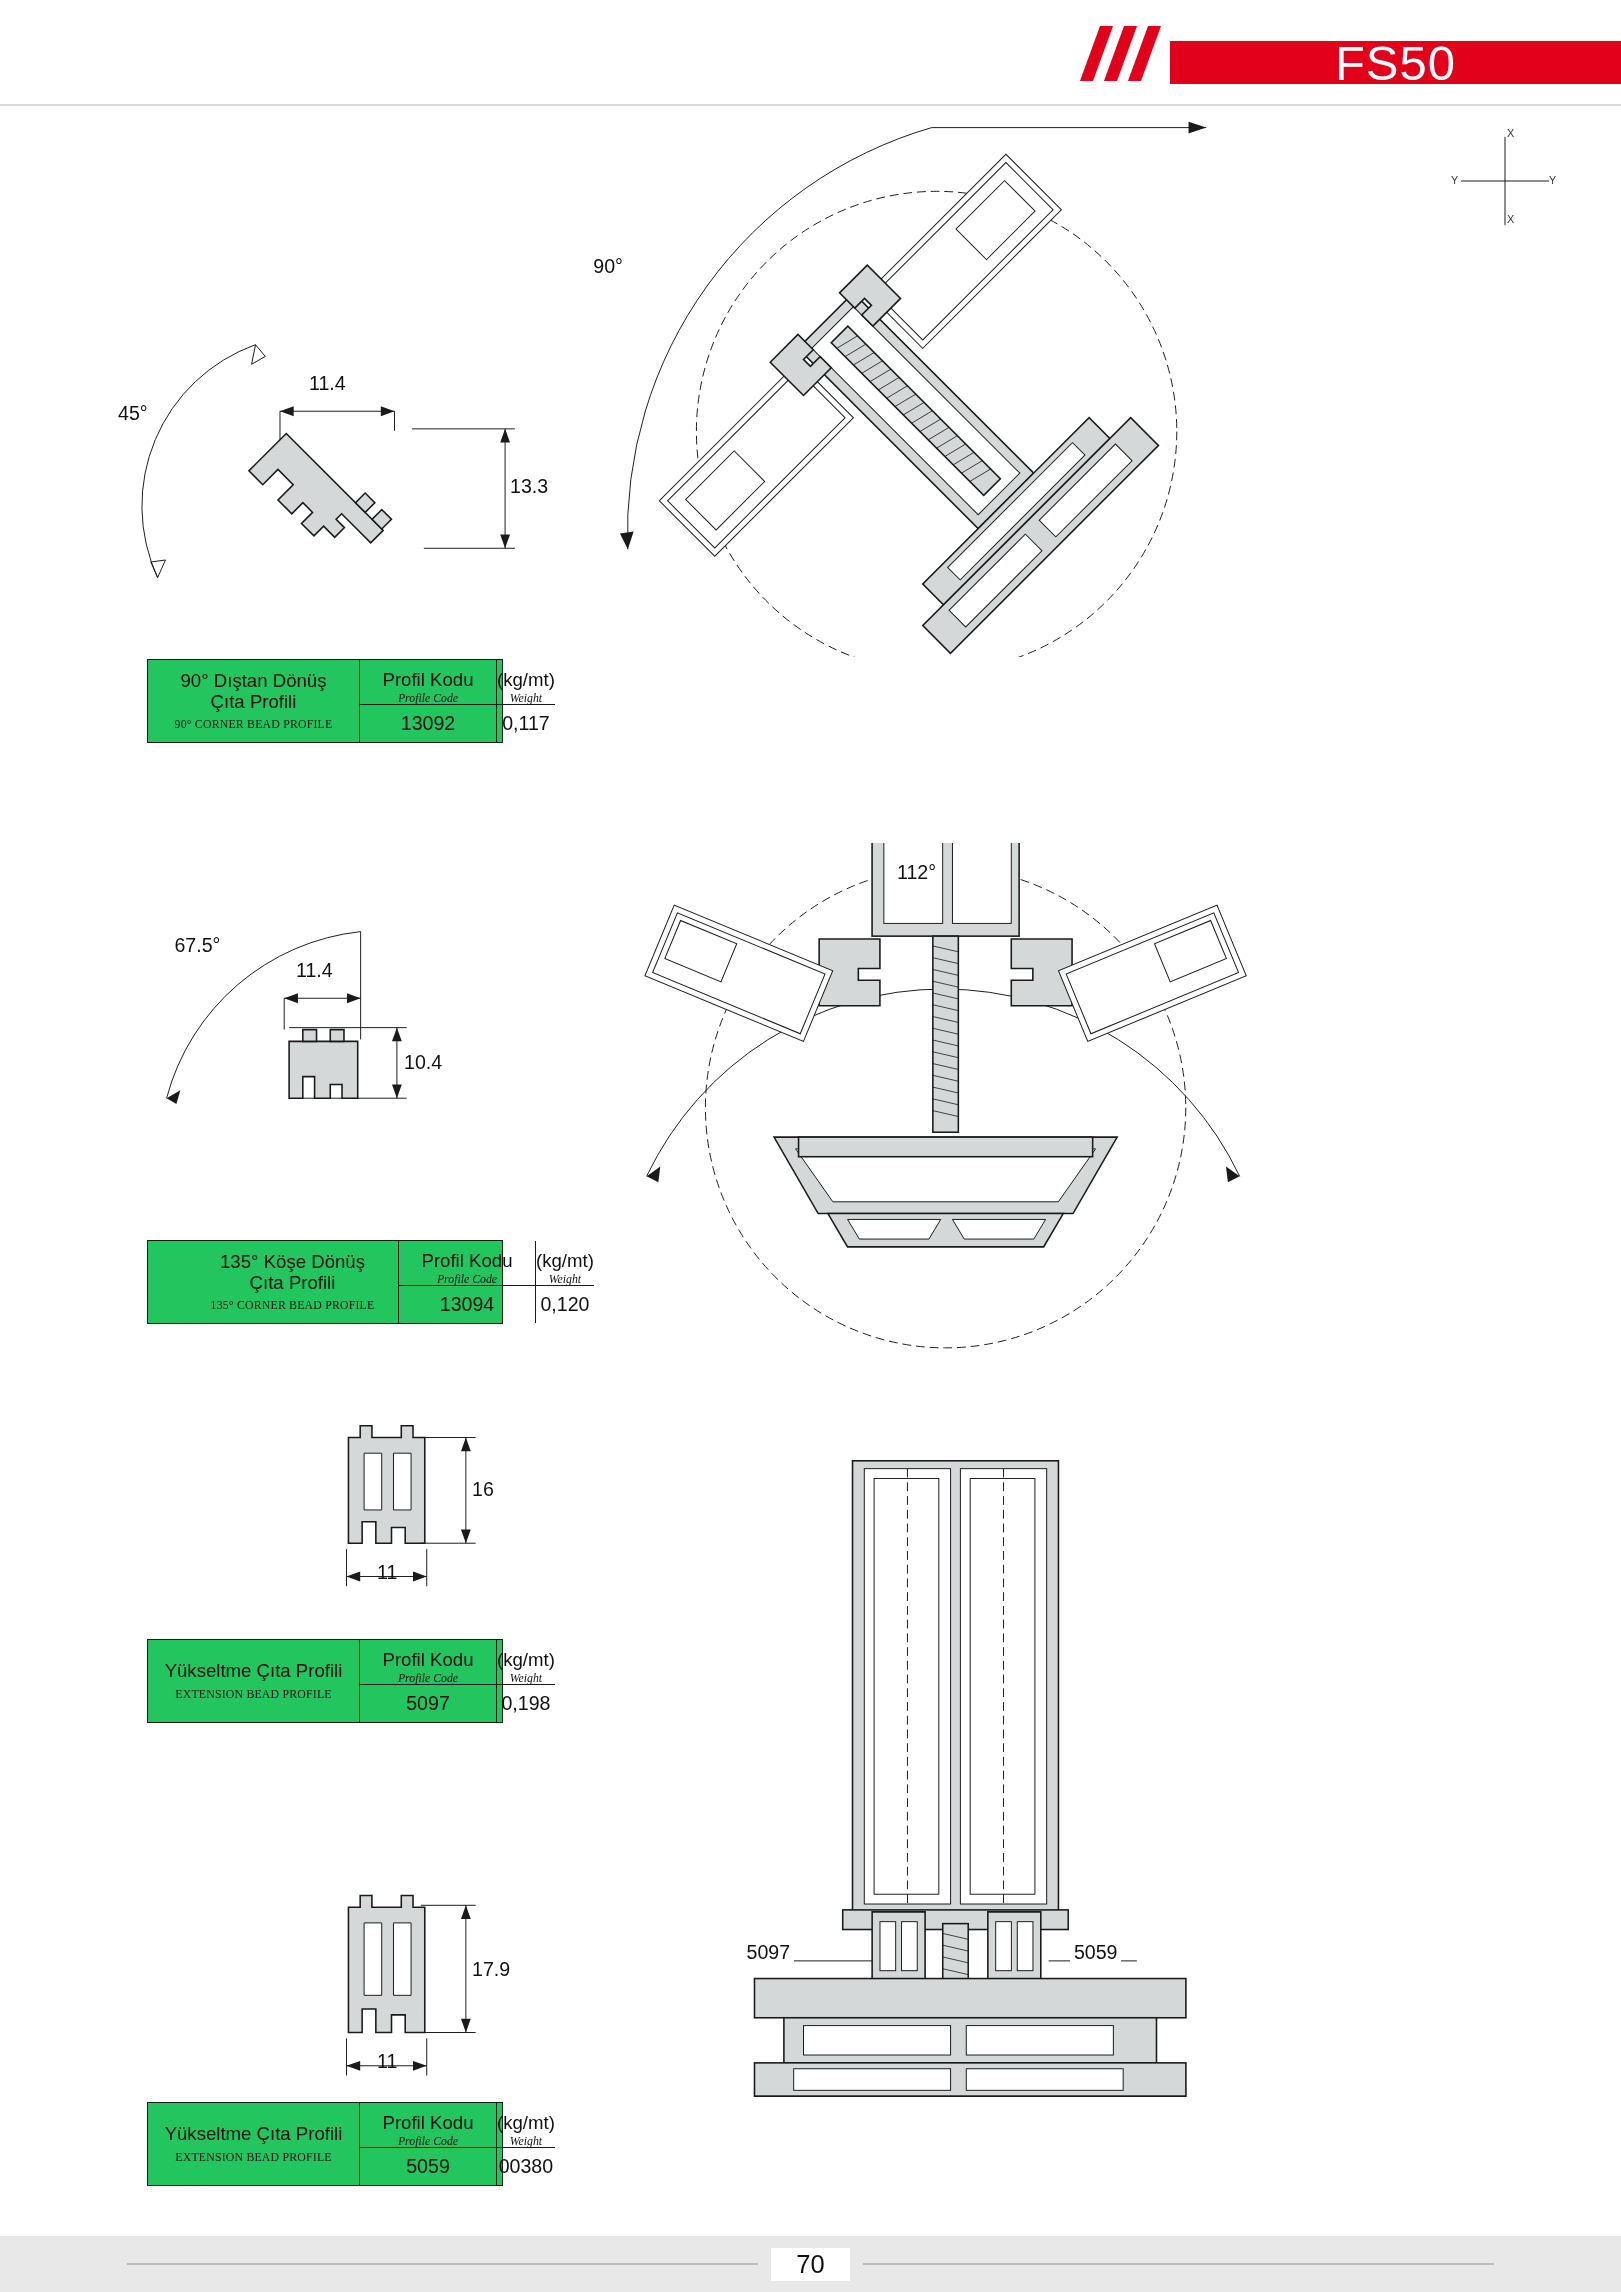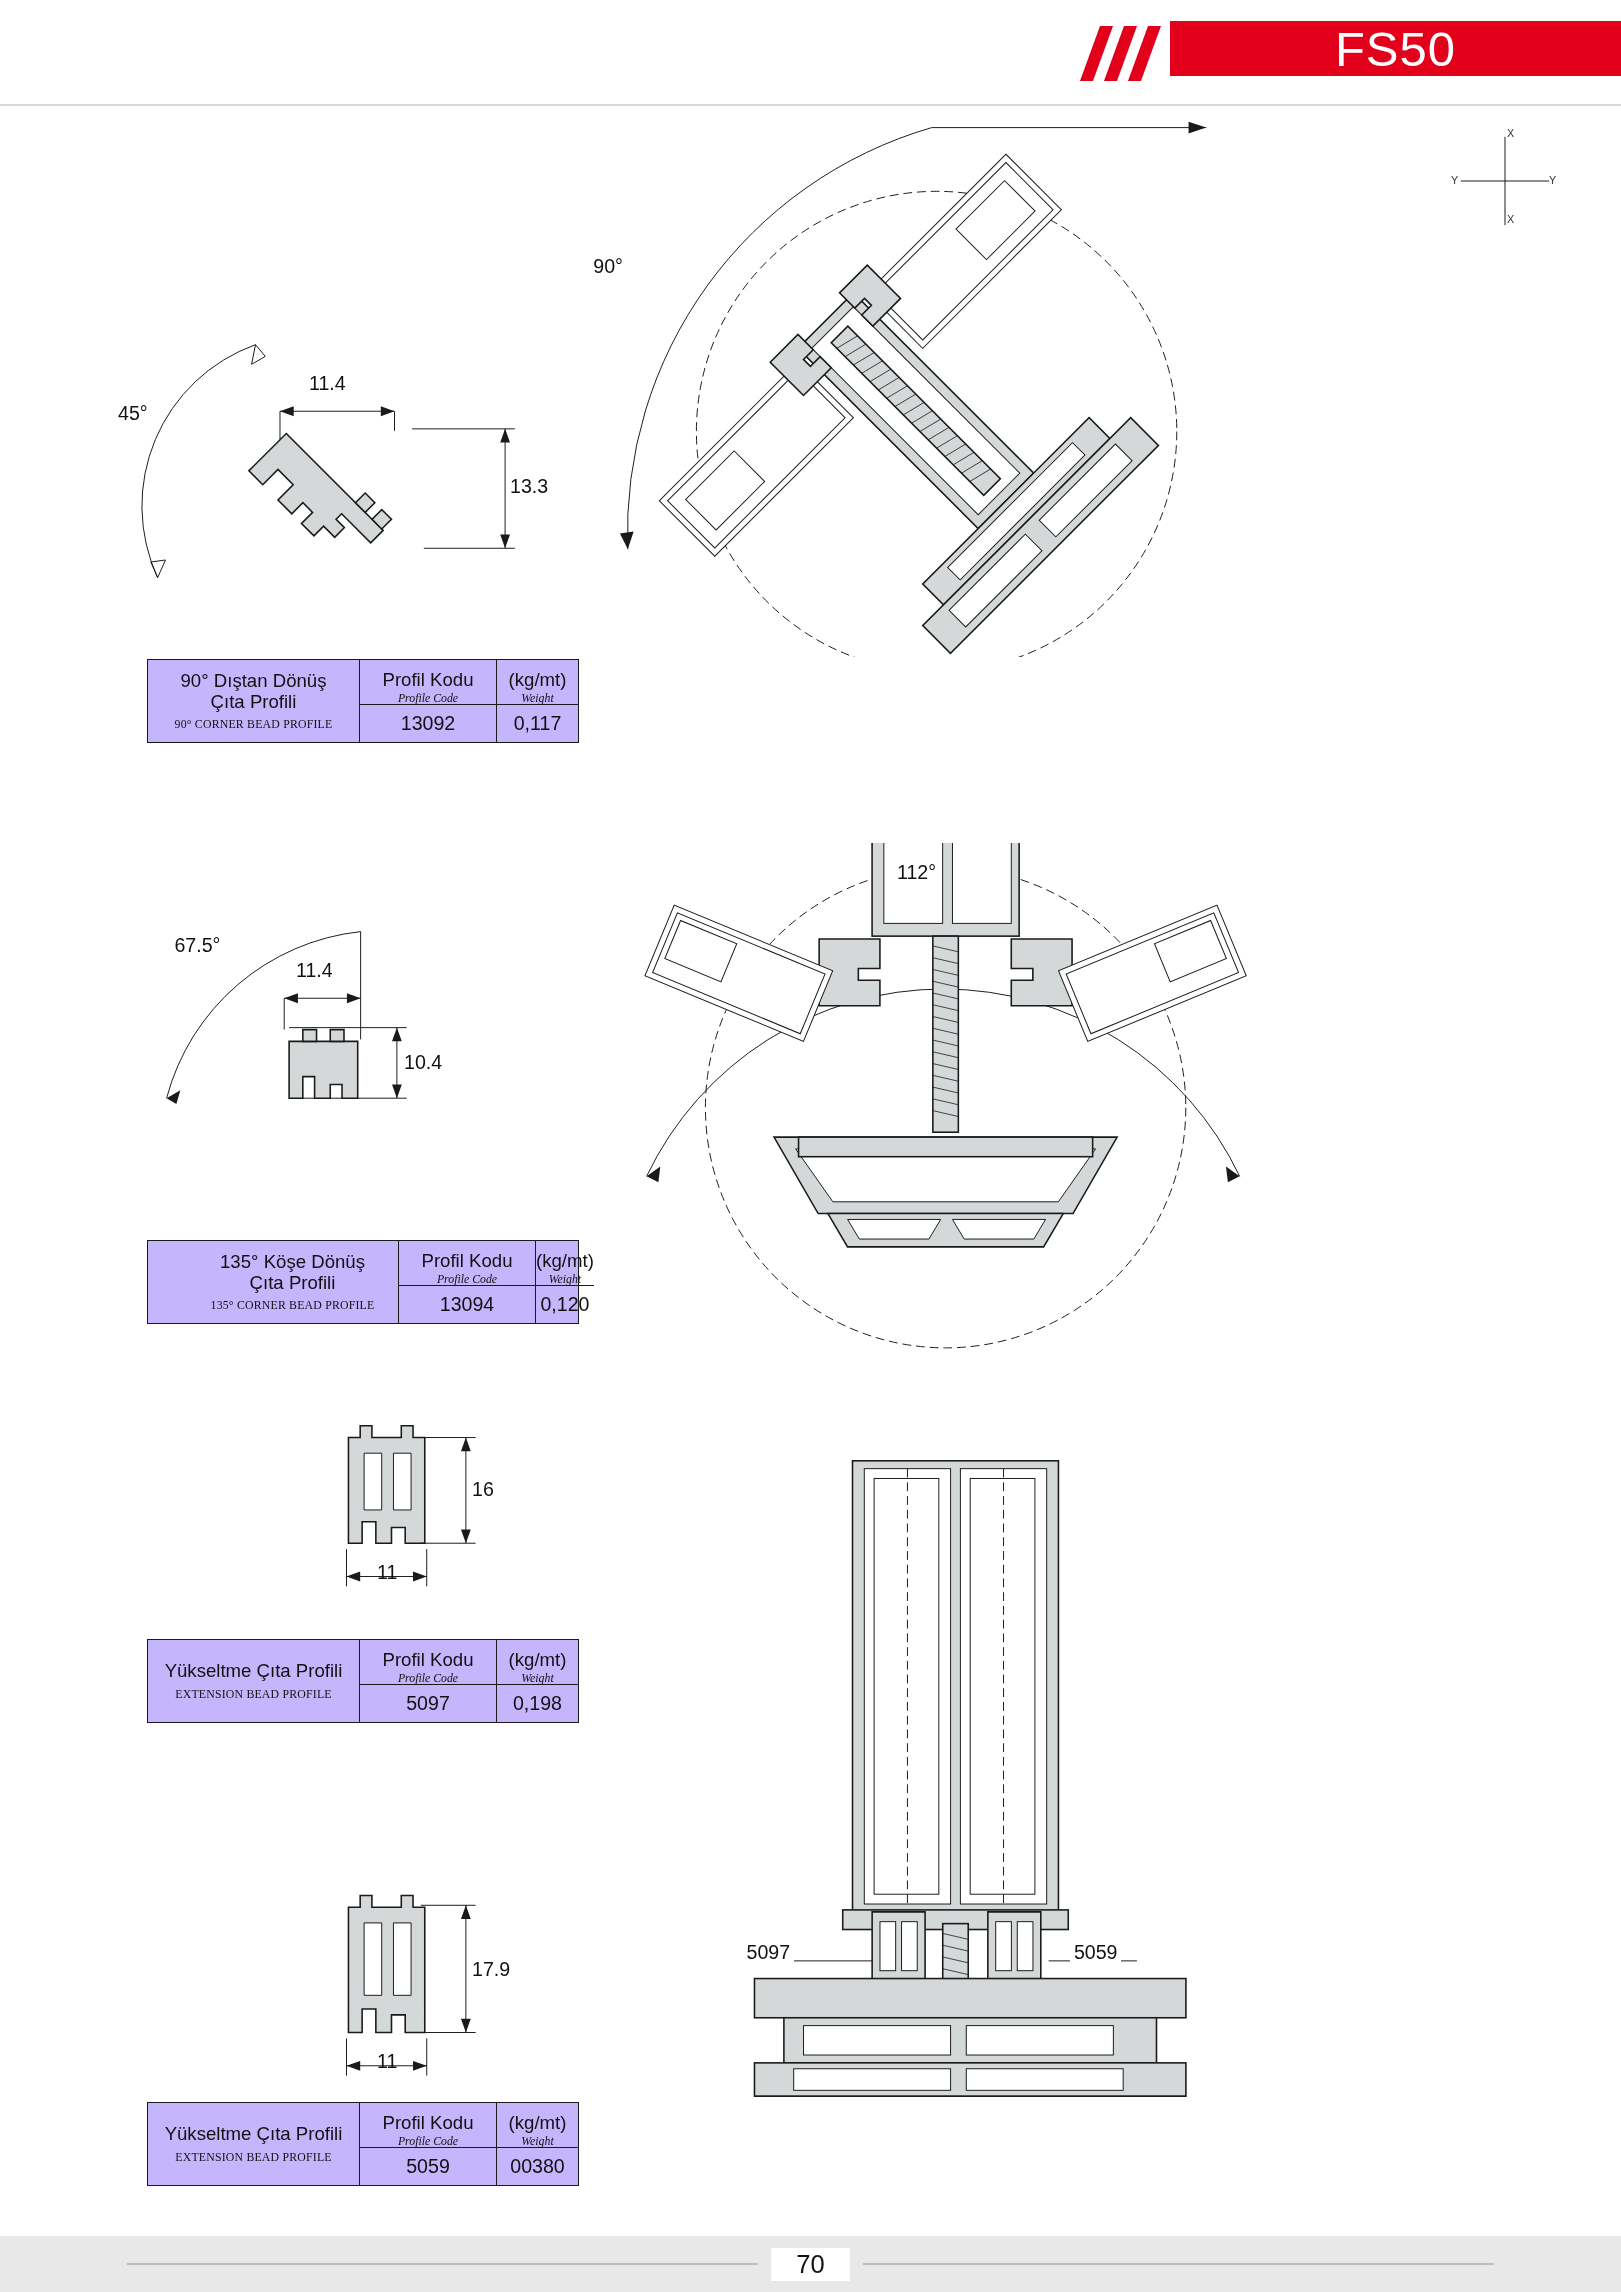--- a/index.html
+++ b/index.html
@@ -29,21 +29,21 @@
   .logo-mark i.b3 { left:37px; width:10.8px; height:45px; transform:skewX(-16deg); }
   .logo-mark i.b4 { left:51px; width:19.6px; height:11.8px; transform:skewX(-16deg); }
   .logo-text-1 {
     font-size: 25.5px; font-weight: bold; color:#5b5b5b; letter-spacing:0.5px; line-height:1.05;
   }
   .logo-text-2 {
     font-size: 16.7px; color:#9a9a9a; letter-spacing:2.2px; line-height:1.2;
   }
 
   .title-bar {
-    position:absolute; right:0; top:21px; width:451px; height:55px;
+    position:absolute; right:0; top:41px; width:451px; height:43px;
     background:#e2001a; display:flex; align-items:center; justify-content:center;
   }
   .title-bar span { color:#fff; font-size:49px; font-weight:normal; letter-spacing:1px; }
   .title-slashes { position:absolute; right:451px; top:25.5px; width:118px; height:55px; }
   .title-slashes i { position:absolute; top:0; width:12.7px; height:55px; background:#e2001a; transform:skewX(-20deg); }
   .title-slashes i:nth-child(1){ right:67px; }
   .title-slashes i:nth-child(2){ right:43px; }
   .title-slashes i:nth-child(3){ right:19.6px; }
 
   
@@ -61,23 +61,23 @@
   .footer .rule-left, .footer .rule-right {
     position:absolute; top:27.4px; height:2px; background:#bdbdbd;
   }
   .footer .rule-left { left:127px; right:863px; }
   .footer .rule-right { left:863px; right:127px; }
 
   
   .spec {
     position:absolute;
     border:1px solid #1a1a1a;
-    width:432px; height:84px;
+    width:356px; height:84px;
     display:flex;
-    background:#c4b5fd;
+    background:#22c55e;
   }
   .spec .names {
     flex: 0 0 211px;
     display:flex; flex-direction:column; align-items:center; justify-content:center;
     text-align:center; padding:2px 3.9px;
   }
   .spec .names .tr { font-size:18.6px; color:#111; line-height:1.15; }
   .spec .names .en { font-size:11.8px; color:#111; font-family:"Liberation Serif", serif; margin-top:5px; letter-spacing:0.2px; }
   .spec .col {
     border-left:1px solid #1a1a1a;

